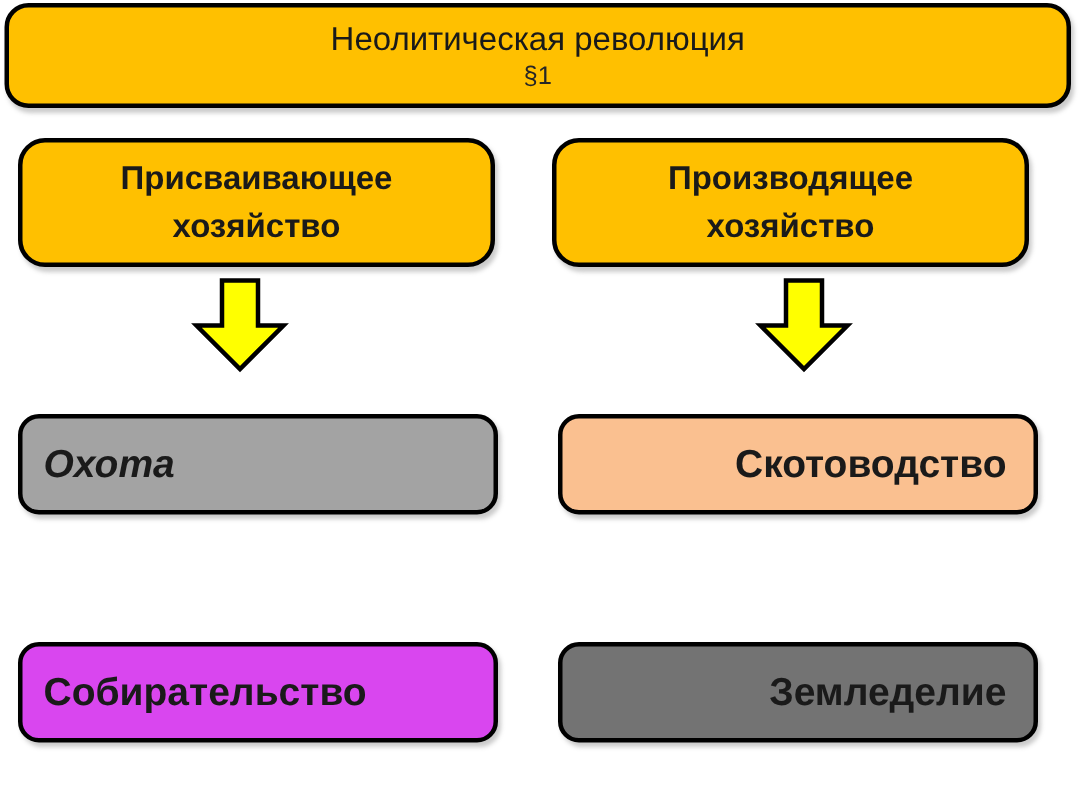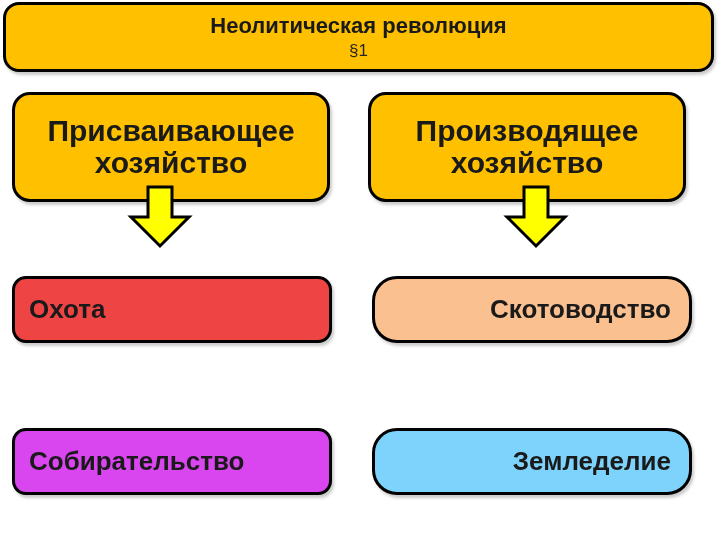--- a/index.html
+++ b/index.html
@@ -27,39 +27,39 @@
     width: 711px; height: 70px;
     background: #FFC000;
     border-radius: 16px;
     display: flex;
     flex-direction: column;
     align-items: center;
     justify-content: center;
   }
   .title-line1 {
     font-size: 22px;
-    font-weight: bold;
+    font-weight: normal;
     line-height: 28px;
   }
   .title-line2 {
     font-size: 17px;
     font-weight: normal;
     line-height: 22px;
     color: #262626;
   }
   .header-box {
     top: 92px;
-    width: 318px; height: 110px;
+    width: 318px; height: 86px;
     background: #FFC000;
     border-radius: 18px;
     display: flex;
     align-items: center;
     justify-content: center;
     text-align: center;
-    font-size: 30px;
+    font-size: 22px;
     font-weight: bold;
     line-height: 32px;
     padding: 0 28px;
   }
   .header-left  { left: 12px; }
   .header-right { left: 368px; }
   .arrow {
     position: absolute;
     width: 66px; height: 66px;
   }
@@ -71,25 +71,25 @@
     display: flex;
     align-items: center;
     font-size: 26px;
     font-weight: bold;
   }
   .row-1 { top: 276px; }
   .row-2 { top: 428px; }
   .col-left  { left: 12px; }
   .col-right { left: 372px; }
   .align-left  { justify-content: flex-start; padding-left: 14px;  padding-right: 8px; }
-  .align-right { justify-content: flex-end;   padding-right: 18px; padding-left: 8px; border-radius: 25px; }
-  .fill-hunting   { background: #ef4444; }
+  .align-right { justify-content: flex-end;   padding-right: 18px; padding-left: 8px; }
+  .fill-hunting   { background: #a3a3a3; font-style: italic; }
   .fill-herding   { background: #FAC090; }
   .fill-gathering { background: #d946ef; }
-  .fill-farming   { background: #7dd3fc; }
+  .fill-farming   { background: #737373; }
 </style>
 </head>
 <body>
 
 <div class="slide">
 
   <div class="shape title-box">
     <div class="title-line1">Неолитическая революция</div>
     <div class="title-line2">§1</div>
   </div>

